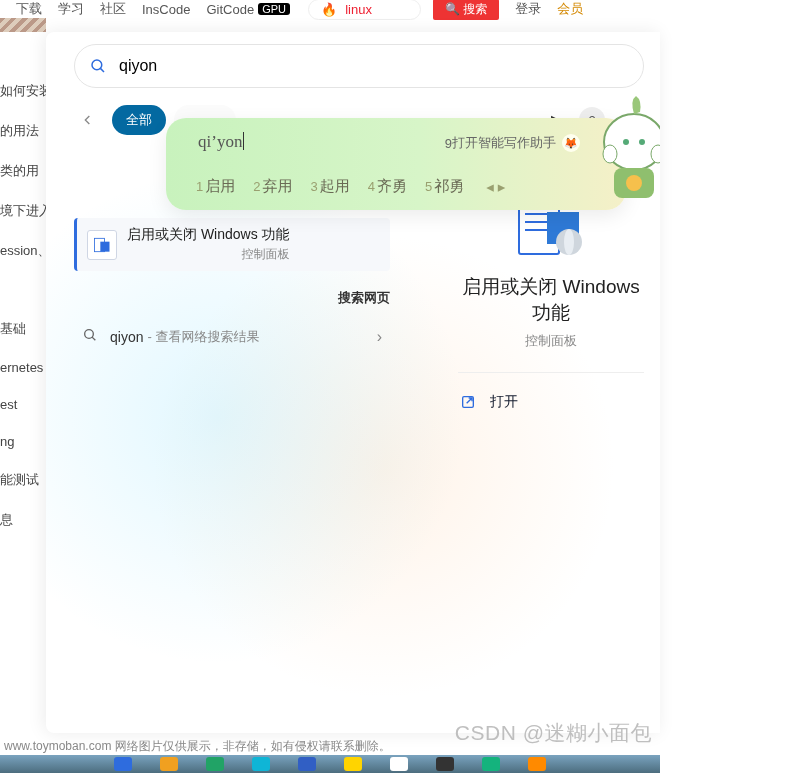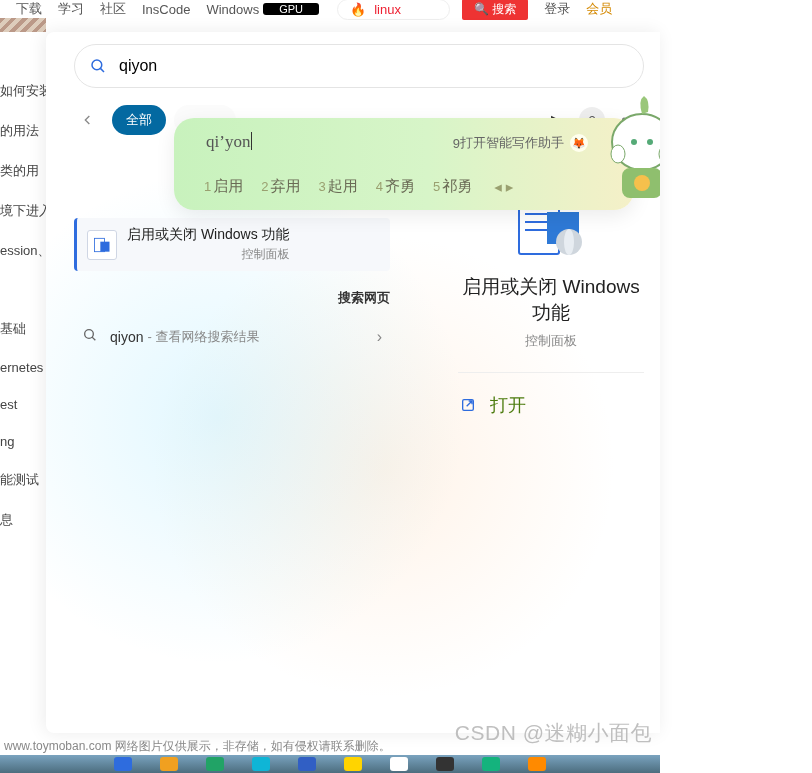--- a/index.html
+++ b/index.html
@@ -1,20 +1,20 @@
 <!DOCTYPE html>
 <html><head>
 <meta charset="utf-8">
 <style>
   html,body{margin:0;padding:0;width:812px;height:773px;font-family:"Segoe UI","Microsoft YaHei",sans-serif;overflow:hidden;background:#fff;}
   .page{width:660px;height:773px;position:relative;}
   
   .topnav{position:absolute;top:0;left:0;right:0;height:18px;display:flex;align-items:center;font-size:13px;color:#555;}
   .topnav .tn{margin-left:16px;white-space:nowrap;}
-  .topnav .gpu{background:#000;color:#fff;font-size:11px;padding:0 16px;border-radius:3px;margin-left:4px;}
+  .topnav .gpu{background:#000;color:#fff;font-size:11px;padding:0 4px;border-radius:3px;margin-left:4px;}
   .topnav .pill{background:#fff;border:1px solid #eee;border-radius:12px;padding:2px 48px 2px 12px;margin-left:18px;color:#e23;display:flex;align-items:center;}
   .topnav .srch{background:#e33;color:#fff;padding:2px 12px;margin-left:12px;border-radius:2px;display:flex;align-items:center;font-size:12px;}
   .bgstripe{position:absolute;left:0;top:18px;width:46px;height:14px;background:repeating-linear-gradient(135deg,#b98,#b98 4px,#dcb 4px,#dcb 8px);}
   .sidetext{position:absolute;left:0;top:60px;width:46px;font-size:13px;color:#444;}
   .sidetext div{margin:22px 0;white-space:nowrap;}
   
   .panel{position:absolute;left:46px;top:32px;right:0;bottom:40px;background:#fff;border-radius:8px 0 0 8px;box-shadow:-2px 0 18px rgba(0,0,0,.08);overflow:hidden;}
   .panel::before{content:"";position:absolute;inset:0;background:radial-gradient(circle at 28% 55%,rgba(120,220,255,.22),transparent 42%),radial-gradient(circle at 55% 62%,rgba(255,200,150,.22),transparent 42%);pointer-events:none;}
   .searchbar{margin:12px 16px 0 28px;height:42px;border:1px solid #e4e4e4;border-radius:22px;display:flex;align-items:center;padding:0 14px;background:#fff;}
   .searchbar svg{flex:0 0 auto;}
@@ -22,21 +22,21 @@
   .tabsrow{position:relative;display:flex;align-items:center;margin:14px 16px 0 28px;height:36px;}
   .back{width:28px;height:28px;border-radius:14px;display:flex;align-items:center;justify-content:center;color:#888;margin-right:10px;}
   .chip{height:30px;border-radius:15px;background:#f0f0f0;display:flex;align-items:center;padding:0 14px;font-size:13px;color:#444;margin-right:8px;}
   .chip.active{background:#0369a1;color:#fff;}
   .toprighticons{margin-left:auto;display:flex;align-items:center;gap:16px;}
   .cnt{width:26px;height:26px;border-radius:13px;background:#eee;display:flex;align-items:center;justify-content:center;font-size:13px;color:#555;}
   .dots{color:#777;letter-spacing:2px;}
   
   .ime{position:absolute;left:120px;top:86px;width:460px;height:92px;border-radius:20px;
        background:linear-gradient(90deg,#c8f2bd 0%,#d7f5c8 55%,#f5f0c8 100%);
-       box-shadow:0 6px 20px rgba(0,0,0,.08);z-index:5;margin-left:8px;}
+       box-shadow:0 6px 20px rgba(0,0,0,.08);z-index:5;}
   .imept{position:absolute;left:32px;top:14px;font-family:Georgia,serif;font-size:17px;color:#555;}
   .imecursor{display:inline-block;width:1px;height:18px;background:#333;vertical-align:-3px;margin-left:1px;}
   .imehint{position:absolute;right:46px;top:16px;font-size:13px;color:#666;display:flex;align-items:center;}
   .imehint .badge{width:18px;height:18px;border-radius:9px;background:#ffe;display:flex;align-items:center;justify-content:center;margin-left:6px;font-size:11px;}
   .imecands{position:absolute;left:30px;bottom:14px;display:flex;align-items:flex-end;font-size:15px;color:#6a6a55;}
   .imecand{margin-right:18px;}
   .imecand .n{color:#9aa070;margin-right:2px;font-size:13px;}
   .imenav{color:#9aa070;display:flex;gap:4px;margin-left:4px;}
   .mascot{position:absolute;right:-58px;top:-24px;width:100px;height:118px;}
   
@@ -50,38 +50,38 @@
   .webrow .sicon{color:#666;margin-right:12px;}
   .webrow .q{font-size:14px;color:#333;}
   .webrow .hint{font-size:13px;color:#888;margin-left:4px;}
   .webrow .chev{margin-left:auto;color:#888;}
   
   .detail{position:absolute;left:412px;right:16px;top:170px;}
   .bigicon{width:68px;height:56px;margin:0 auto;position:relative;}
   .dtitle{margin-top:16px;text-align:center;font-size:19px;color:#222;}
   .dsub{margin-top:6px;text-align:center;font-size:13px;color:#888;}
   .hr{height:1px;background:#eee;margin:22px 0 14px;}
-  .openrow{display:flex;align-items:center;font-size:18px;color:#4d7c0f;padding:6px 2px;}
+  .openrow{display:flex;align-items:center;font-size:14px;color:#0f172a;padding:6px 2px;}
   .openrow svg{margin-right:14px;}
   
   .wm{position:absolute;right:8px;bottom:26px;color:rgba(180,180,180,.85);font-size:21px;letter-spacing:.5px;z-index:30;}
   .foot{position:absolute;left:0;right:0;bottom:18px;font-size:12px;color:#888;padding-left:4px;}
   .taskbar{position:absolute;left:0;right:0;bottom:0;height:18px;background:linear-gradient(180deg,#7aa3bf,#4c6d7e);display:flex;align-items:center;justify-content:center;gap:28px;}
   .tb{width:18px;height:14px;border-radius:3px;}
 </style>
 </head>
 <body>
 <div class="page">
 
   <div class="topnav">
     <span class="tn">下载</span>
     <span class="tn">学习</span>
     <span class="tn">社区</span>
     <span class="tn">InsCode</span>
-    <span class="tn">Windows</span>
+    <span class="tn">GitCode</span>
     <span class="gpu">GPU</span>
     <span class="pill">
       <span style="color:#e44;margin-right:8px">🔥</span>
       <span>linux</span>
     </span>
     <span class="srch">
       <span>🔍</span>&nbsp;
       <span>搜索</span>
     </span>
     <span class="tn">登录</span>

